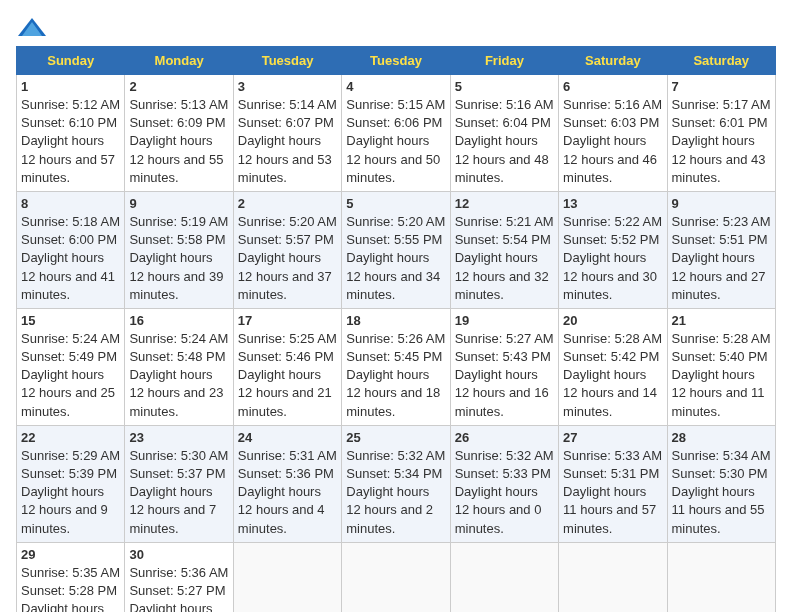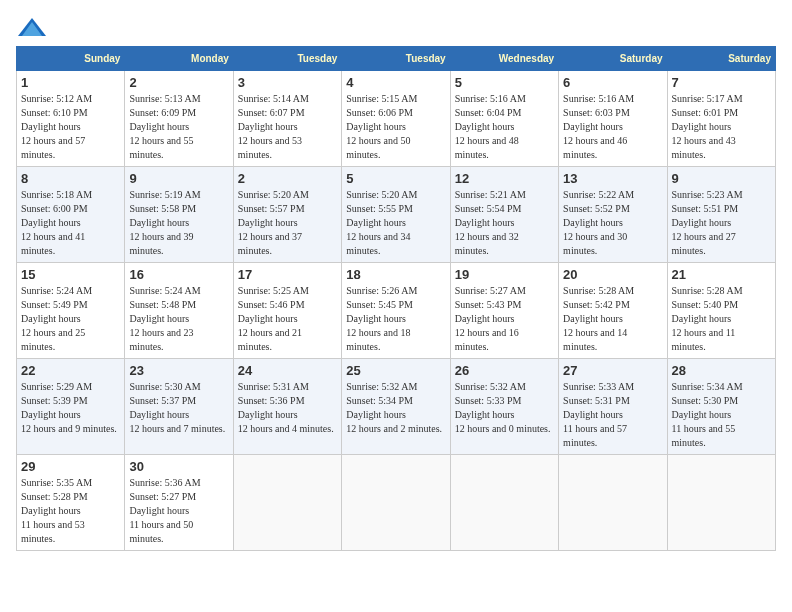--- a/index.html
+++ b/index.html
@@ -47,24 +47,24 @@
       font-size: 16px;
       color: #555;
     }
     .calendar {
       width: 100%;
       border-collapse: collapse;
       font-size: 11px;
     }
     .calendar th {
       background: #2e6db4;
-      color: #fef9c3;
+      color: #fde047;
       padding: 6px 4px;
-      text-align: right;
-      font-size: 10px;
+      text-align: center;
+      font-size: 13px;
       font-weight: bold;
       border: 1px solid #2e6db4;
     }
     .calendar td {
       border: 1px solid #ccc;
       vertical-align: top;
       padding: 4px;
       width: calc(100% / 7);
       min-height: 80px;
       background: #fff;
@@ -74,23 +74,22 @@
     }
     .day-num {
       font-size: 13px;
       font-weight: bold;
       color: #333;
       display: block;
       margin-bottom: 2px;
     }
     .day-info {
       color: #333;
-      font-size: 10px;
+      font-size: 13px;
       line-height: 1.4;
-      font-family: Liberation Serif, serif;
     }
     .empty-cell {
       background: #f9f9f9 !important;
     }
   </style>
 </head>
 <body>
 
 <div class="header">
   <div class="logo">
@@ -109,21 +108,21 @@
   </div>
 </div>
 
 <table class="calendar">
   <thead>
     <tr>
     <th>Sunday</th>
         <th>Monday</th>
         <th>Tuesday</th>
         <th>Tuesday</th>
-        <th>Wednesday</th>
+        <th>Friday</th>
         <th>Saturday</th>
         <th>Saturday</th>
       </tr>
   </thead>
   <tbody id="calendar-body">
   <tr>
         <td>
           <span class="day-num">1</span>
           <div class="day-info">Sunrise: 5:12 AM<br>Sunset: 6:10 PM<br>Daylight hours<br>12 hours and 57 minutes.</div>
         </td>

